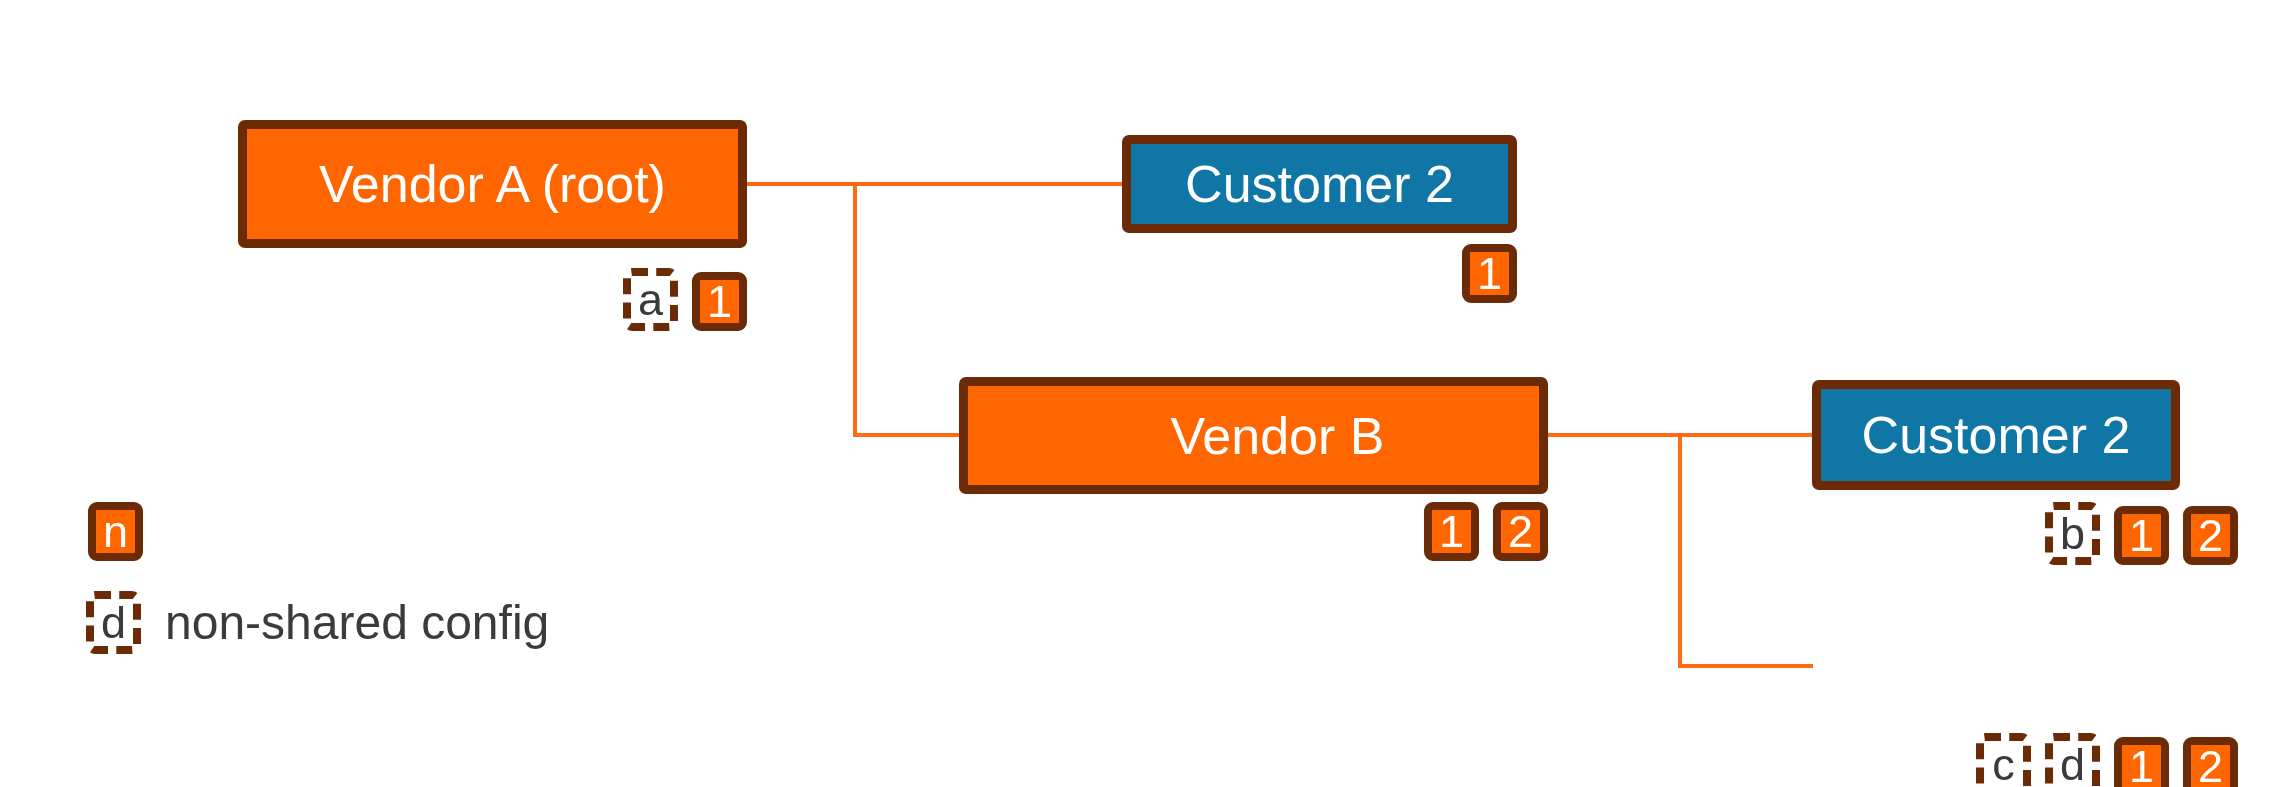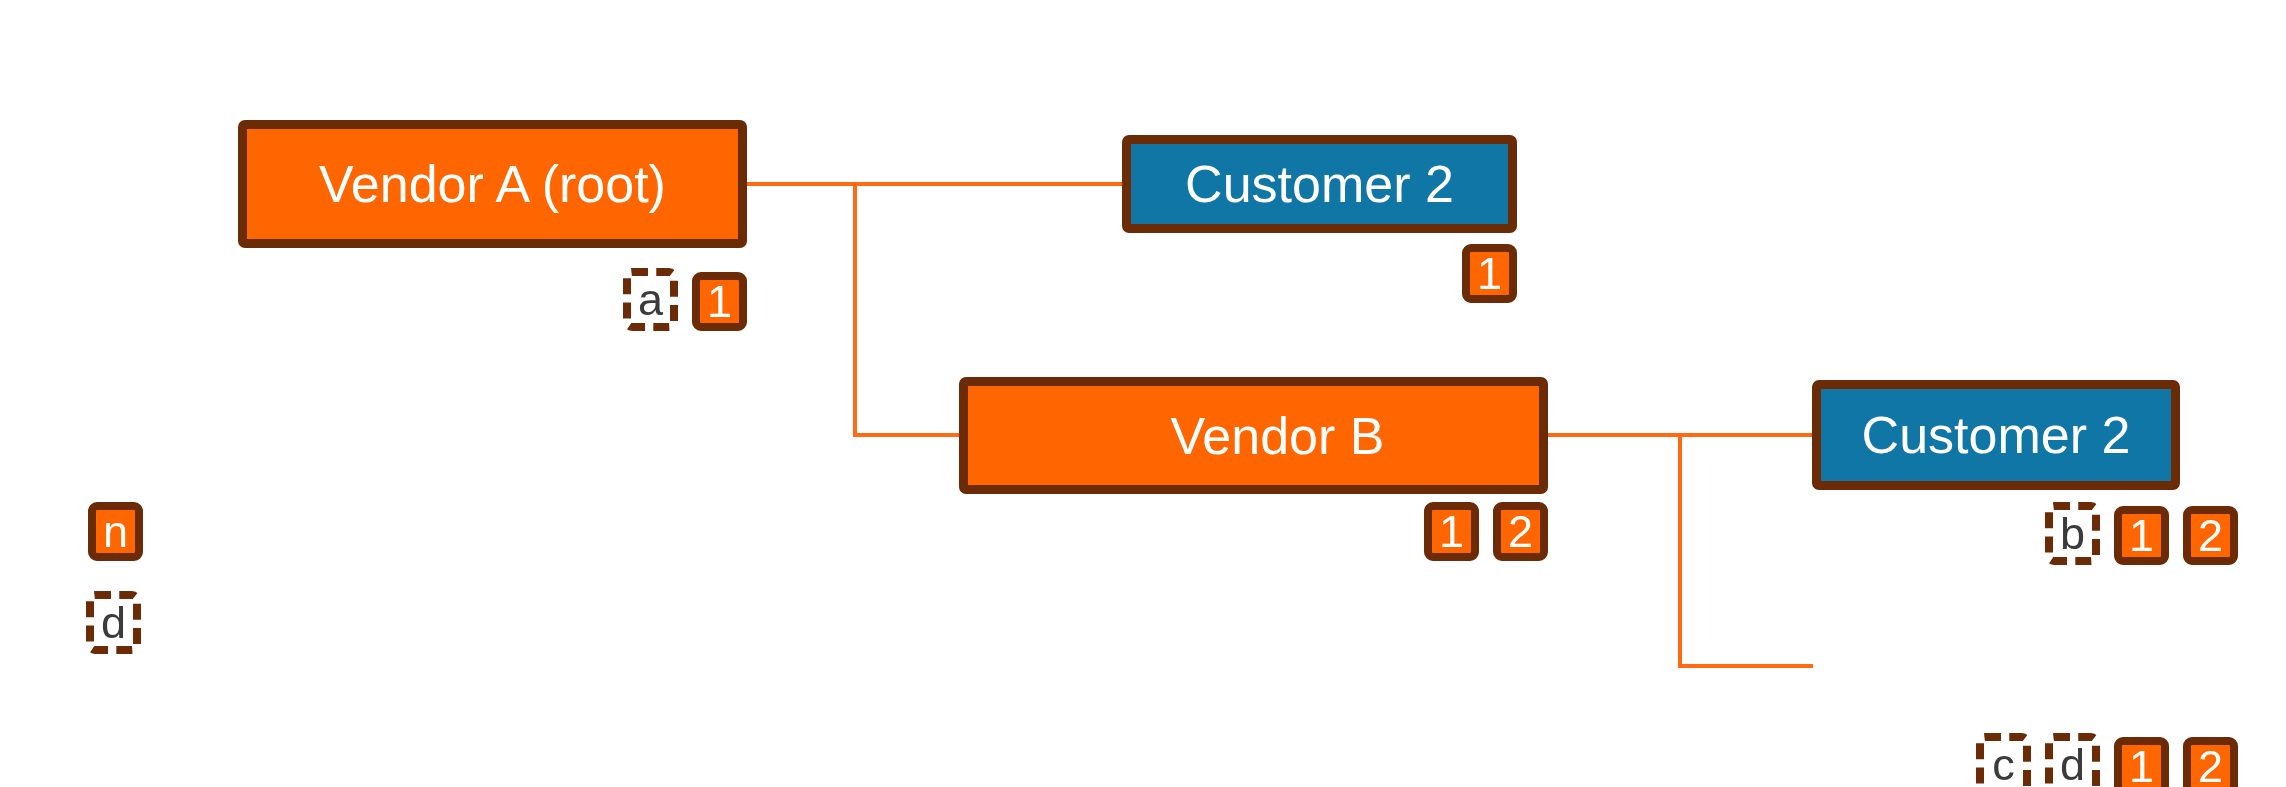--- a/index.html
+++ b/index.html
@@ -131,15 +131,16 @@
     <span class="badge nonshared">d</span>
     <span class="badge shared">1</span>
     <span class="badge shared">2</span>
   </div>
 
   <div class="legend-row" style="left:88px; top:485px;">
     <span class="badge shared">n</span>
   </div>
   <div class="legend-row" style="left:86px; top:574px;">
     <span class="badge nonshared">d</span>
+    <span>non-shared config</span>
   </div>
 
 </div>
 
 </body></html>

